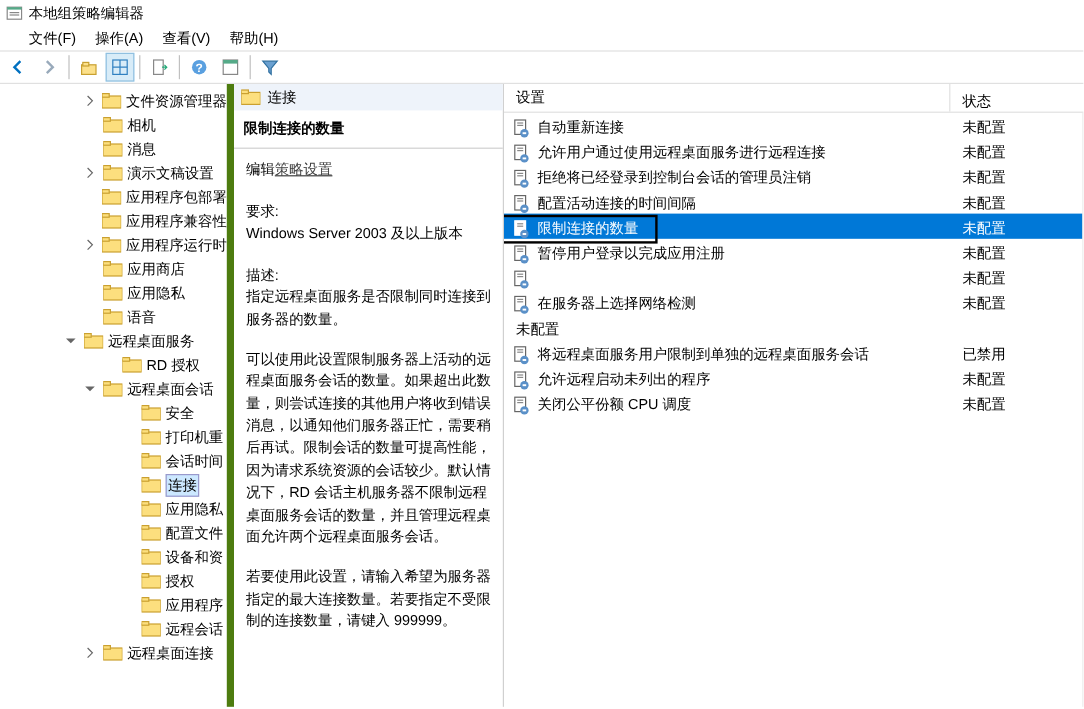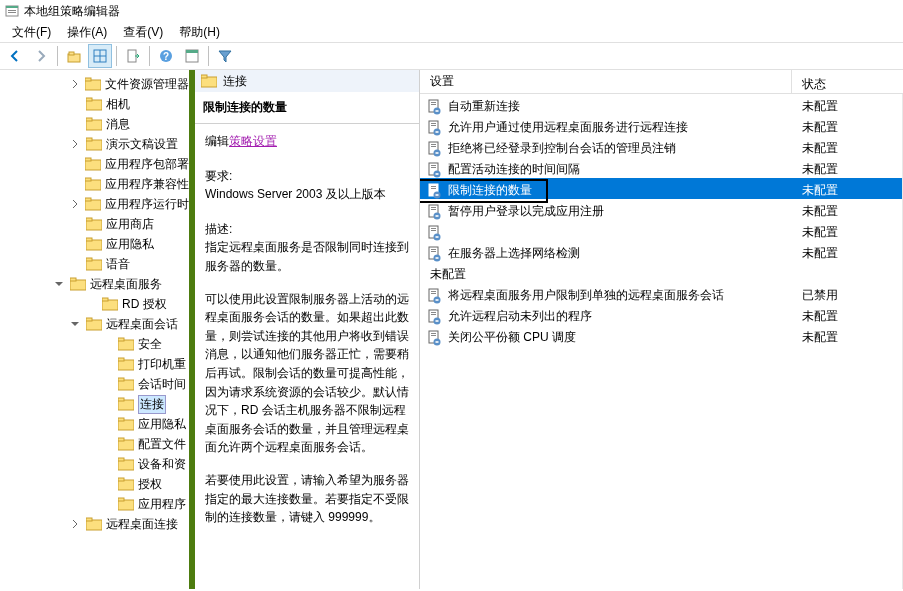--- a/index.html
+++ b/index.html
@@ -1,37 +1,37 @@
 <!DOCTYPE html>
 <html><head>
 <meta charset="utf-8">
 <style>
   * { box-sizing: border-box; font-family: "Segoe UI", "Microsoft YaHei", Tahoma, sans-serif; }
   body { margin:0; padding:0; font-size:12px; color:#000; background:#fff; width:903px; height:591px; overflow:hidden; }
   .titlebar { height:22px; display:flex; align-items:center; padding:2px 4px; }
   .title-icon { width:16px; height:16px; margin-right:4px; display:flex; align-items:center; justify-content:center; }
-  .menubar { height:20px; display:flex; align-items:center; padding:0 4px; }
+  .menubar { height:20px; display:flex; align-items:center; padding:0 16px; }
   .menu-item { padding:2px 8px; cursor:default; }
   .toolbar { height:28px; border-top:1px solid #e0e0e0; border-bottom:1px solid #e0e0e0; display:flex; align-items:center; padding:0 2px; gap:0; }
   .tbtn { width:24px; height:24px; display:flex; align-items:center; justify-content:center; margin:0 1px; border:1px solid transparent; }
   .tbtn.sel { border:1px solid #90c0e0; background:#d8ecf8; }
   .tsep { width:1px; height:20px; background:#c0c0c0; margin:0 3px; }
   .main { display:flex; height:519px; }
   .tree-panel { width:195px; border-right:6px solid #4d7c0f; overflow:hidden; padding-top:4px; }
   .tree-row { display:flex; align-items:center; height:20px; white-space:nowrap; cursor:default; }
   .tree-toggle { width:16px; text-align:center; color:#555; font-size:12px; line-height:12px; }
   .folder-ic { width:16px; height:14px; margin-right:4px; flex:none; }
   .tree-label {}
   .tree-row.selected { }
   .tree-row.selected .tree-label { background:#cce8ff; border:1px solid #99c; padding:0 1px; }
   .mid-panel { width:225px; border-right:1px solid #d0d0d0; display:flex; flex-direction:column; }
   .mid-header { height:22px; background:#eef3fa; display:flex; align-items:center; padding:0 6px; gap:6px; }
   .mid-title { height:32px; border-bottom:1px solid #d0d0d0; display:flex; align-items:center; padding:0 8px; font-weight:bold; }
   .mid-body { padding:8px 10px; overflow:hidden; font-size:12px; line-height:1.55; }
-  .mid-body .link { color:#a21caf; text-decoration:underline; cursor:pointer; }
+  .mid-body .link { color:#404040; text-decoration:underline; cursor:pointer; }
   .right-panel { flex:1; display:flex; flex-direction:column; }
   .list-header { display:flex; height:24px; align-items:flex-end; border-bottom:1px solid #e0e0e0; }
   .col-set { width:372px; padding-left:10px; border-right:1px solid #e0e0e0; height:100%; display:flex; align-items:center; }
   .col-state { flex:1; padding-left:10px; }
   .list-body { flex:1; overflow:auto; border-right:1px solid #e8e8e8; }
   .list-row { display:flex; align-items:flex-end; height:21px; cursor:default; }
   .list-row .cell-a { width:372px; padding-left:6px; display:flex; align-items:center; gap:6px; }
   .list-row .cell-b { flex:1; padding-left:10px; }
   .list-row.selected { background:#0078d7; color:#fff; }
   .list-row.selected .cell-a { }
@@ -330,20 +330,29 @@
       <div class="tree-row">
         <span style="width:102px;flex:none"></span>
         <span class="tree-toggle"></span>
         <svg class="folder-ic" width="16" height="14" viewBox="0 0 16 14">
           <rect x="0" y="3" width="16" height="10" fill="#fcdf7e" stroke="#caa030"></rect>
           <rect x="0" y="1" width="6" height="3" fill="#fcdf7e" stroke="#caa030"></rect>
         </svg>
         <span class="tree-label">应用程序</span>
       </div>
       <div class="tree-row">
+        <span style="width:102px;flex:none"></span>
+        <span class="tree-toggle"></span>
+        <svg class="folder-ic" width="16" height="14" viewBox="0 0 16 14">
+          <rect x="0" y="3" width="16" height="10" fill="#fcdf7e" stroke="#caa030"></rect>
+          <rect x="0" y="1" width="6" height="3" fill="#fcdf7e" stroke="#caa030"></rect>
+        </svg>
+        <span class="tree-label">远程会话</span>
+      </div>
+      <div class="tree-row">
         <span style="width:70px;flex:none"></span>
         <span class="tree-toggle">
           <svg width="10" height="10" viewBox="0 0 10 10">
             <path d="M3 1 L7 5 L3 9" fill="none" stroke="#666" stroke-width="1"></path>
           </svg>
         </span>
         <svg class="folder-ic" width="16" height="14" viewBox="0 0 16 14">
           <rect x="0" y="3" width="16" height="10" fill="#fcdf7e" stroke="#caa030"></rect>
           <rect x="0" y="1" width="6" height="3" fill="#fcdf7e" stroke="#caa030"></rect>
         </svg>

